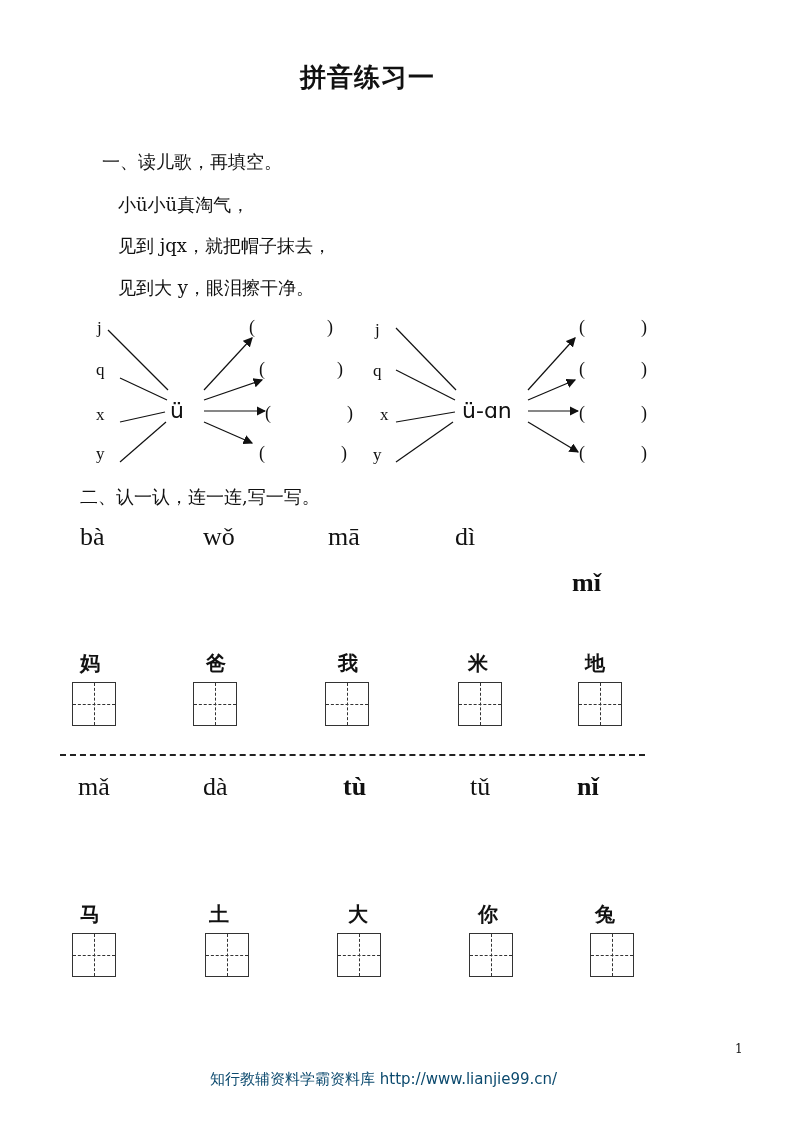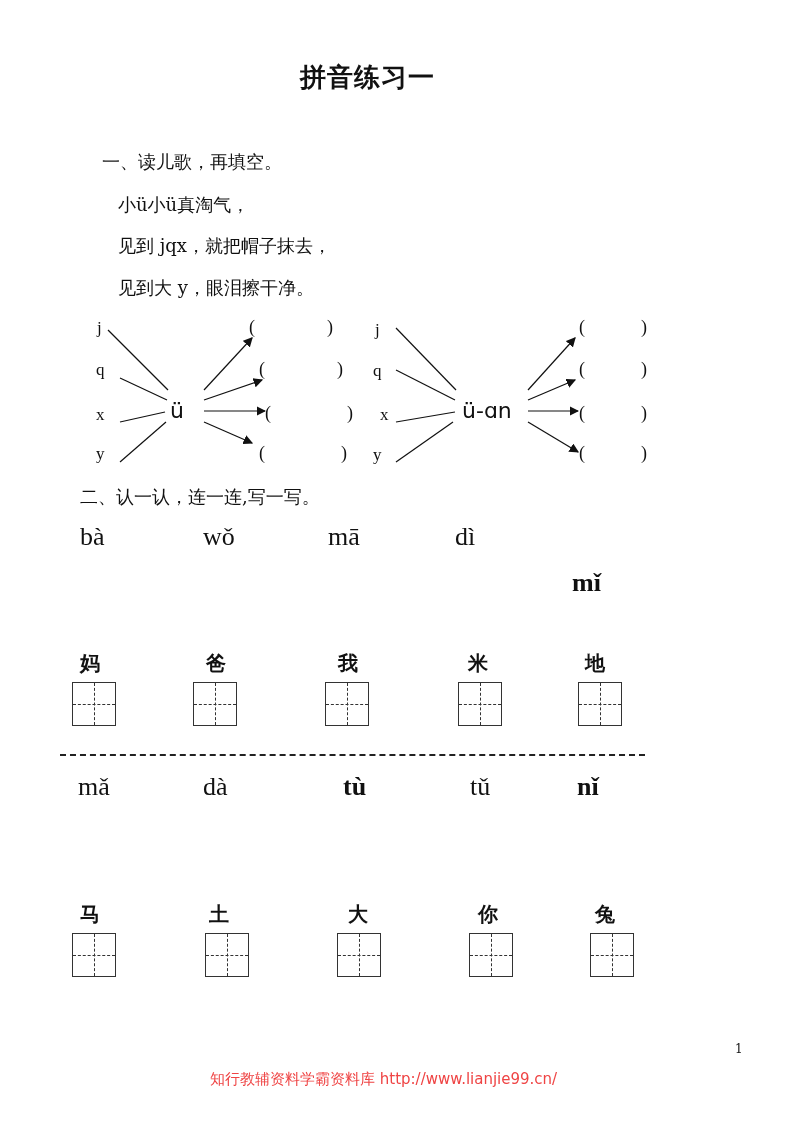--- a/index.html
+++ b/index.html
@@ -14,21 +14,21 @@
     .vowel { font-size: 22px; font-family: "DejaVu Sans", sans-serif; }
     .paren { font-size: 18px; font-family: "Liberation Serif", serif; }
     .pinyin { font-size: 26px; font-family: "Liberation Serif", serif; text-align: center; }
     .pinyin.bold { font-weight: bold; }
     .hanzi { font-size: 20px; font-weight: bold; font-family: "DejaVu Sans", sans-serif; }
     .grid { position: absolute; width: 44px; height: 44px; border: 1.5px solid #333; box-sizing: border-box; }
     .grid .v { position: absolute; left: 50%; top: 0; bottom: 0; border-left: 1px dashed #333; }
     .grid .h { position: absolute; top: 50%; left: 0; right: 0; border-top: 1px dashed #333; }
     .divider { position: absolute; left: 60px; width: 585px; top: 754px; border-top: 2px dashed #222; }
     .pagenum { font-size: 12px; }
-    .footer { font-size: 15px; color: #ef4444; font-family: "DejaVu Sans", sans-serif; }
+    .footer { font-size: 15px; color: #0c4a6e; font-family: "DejaVu Sans", sans-serif; }
     svg.lines { position: absolute; left: 0; top: 0; }
   </style>
 </head>
 <body>
 
 <div class="abs title">拼音练习一</div>
 
 <div class="abs sec" style="left:102px; top:150px;">一、读儿歌，再填空。</div>
 <div class="abs poem" style="left:118px; top:193px;">小ü小ü真淘气，</div>
 <div class="abs poem" style="left:118px; top:234px;">见到 jqx，就把帽子抹去，</div>

